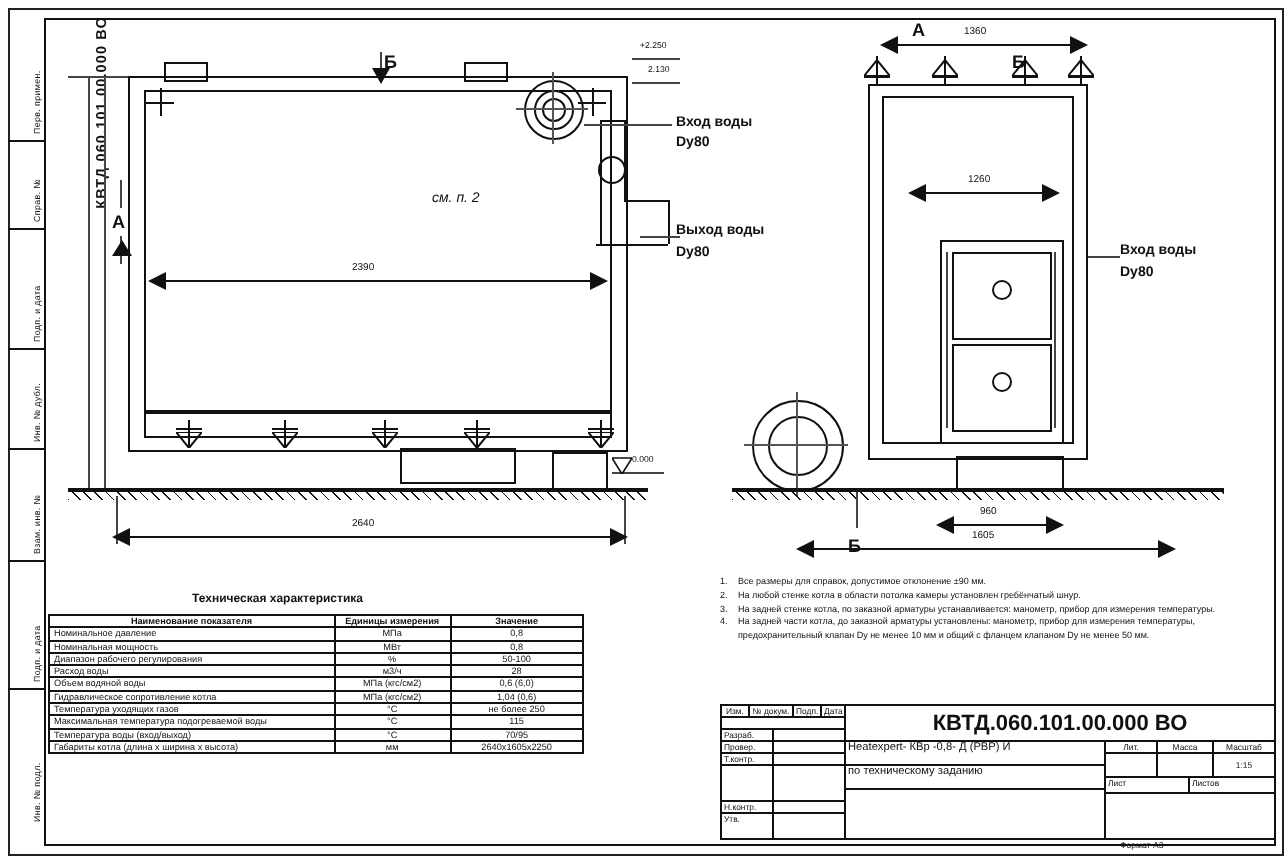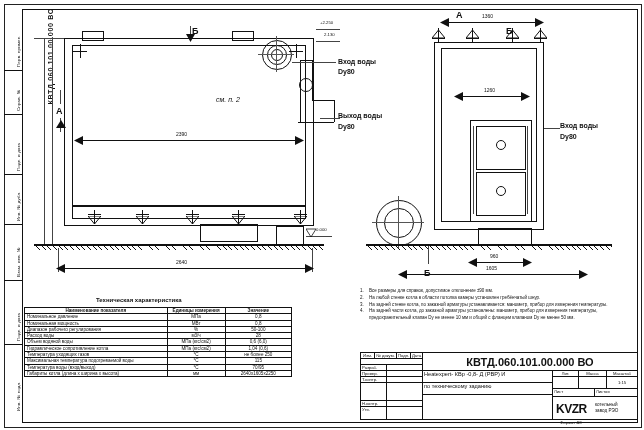--- a/index.html
+++ b/index.html
@@ -392,22 +392,17 @@
 
     <div class="c" style="left:192px;top:18px;width:26px;height:6px;text-align:center;">Лит.</div>
     <div class="c" style="left:218px;top:18px;width:28px;height:6px;text-align:center;">Масса</div>
     <div class="c" style="left:246px;top:18px;width:30px;height:6px;text-align:center;border-right:none;">Масштаб</div>
     <div class="c" style="left:192px;top:24px;width:26px;height:12px;"></div>
     <div class="c" style="left:218px;top:24px;width:28px;height:12px;"></div>
     <div class="c" style="left:246px;top:24px;width:30px;height:12px;text-align:center;line-height:12px;border-right:none;">1:15</div>
     <div class="c" style="left:192px;top:36px;width:42px;height:8px;">Лист</div>
     <div class="c" style="left:234px;top:36px;width:42px;height:8px;border-right:none;">Листов</div>
 
-    <div class="c" style="left:192px;top:44px;width:84px;height:22px;border-right:none;border-bottom:none;">
-      <span class="kvzr" style="left:3px;top:5px;">KVZR</span>
-      <span style="position:absolute;left:42px;top:5px;font-size:4.6px;">котельный</span>
-      <span style="position:absolute;left:42px;top:11px;font-size:4.6px;">завод РЭО</span>
-    </div>
   </div>
 
   <div class="lbl xs" style="left:560px;top:420px;">Формат   А3</div>
 
 </div>
 
 </body></html>

